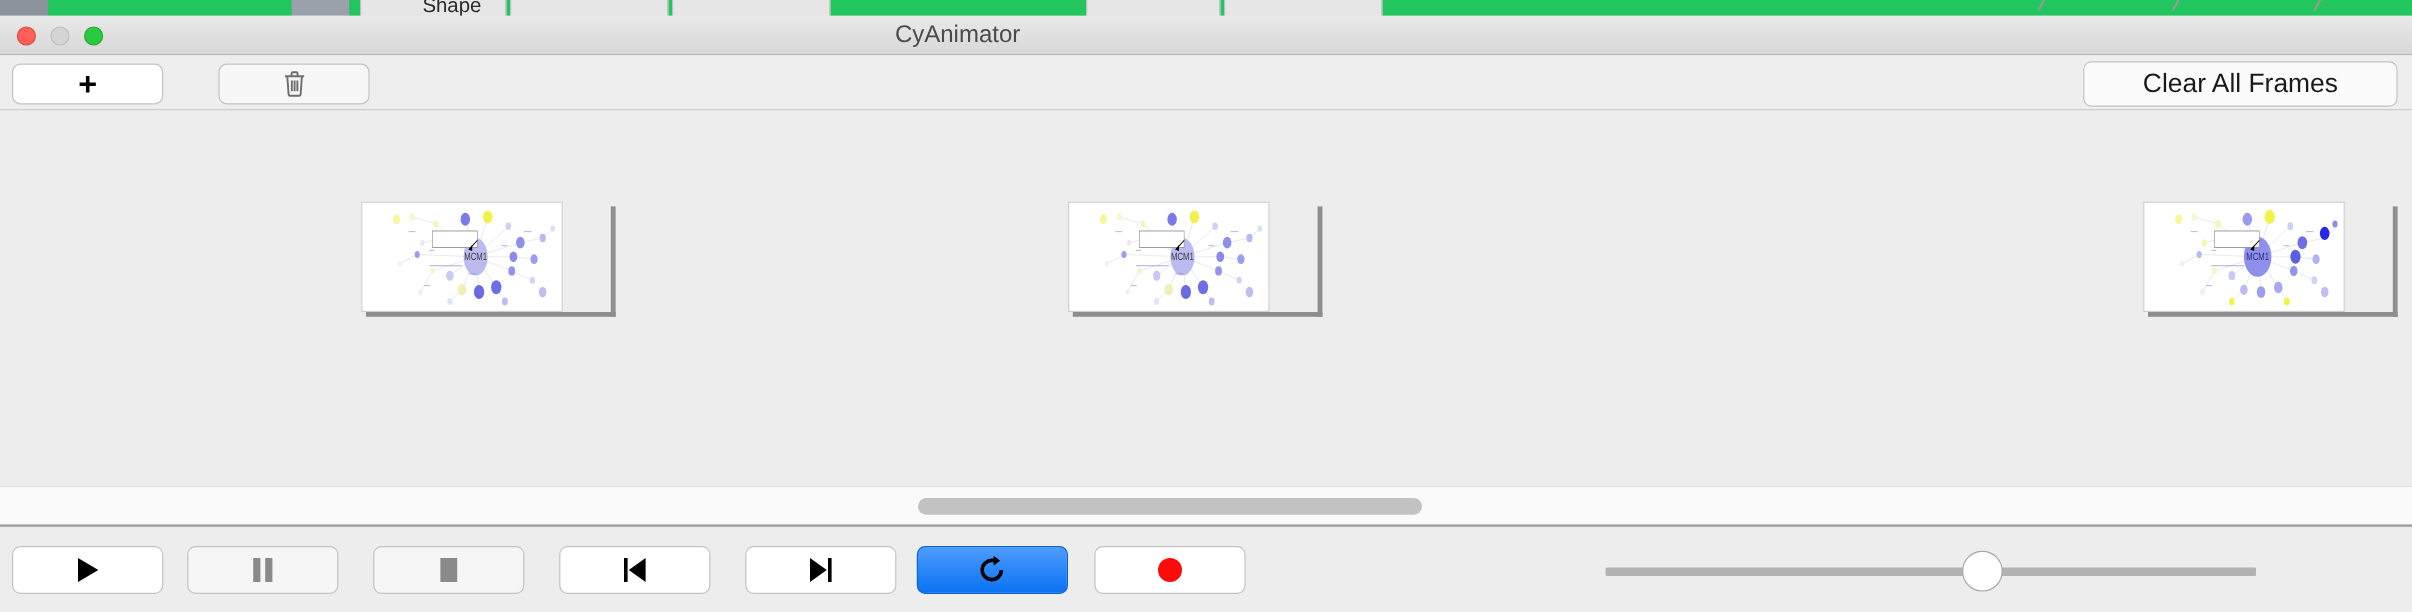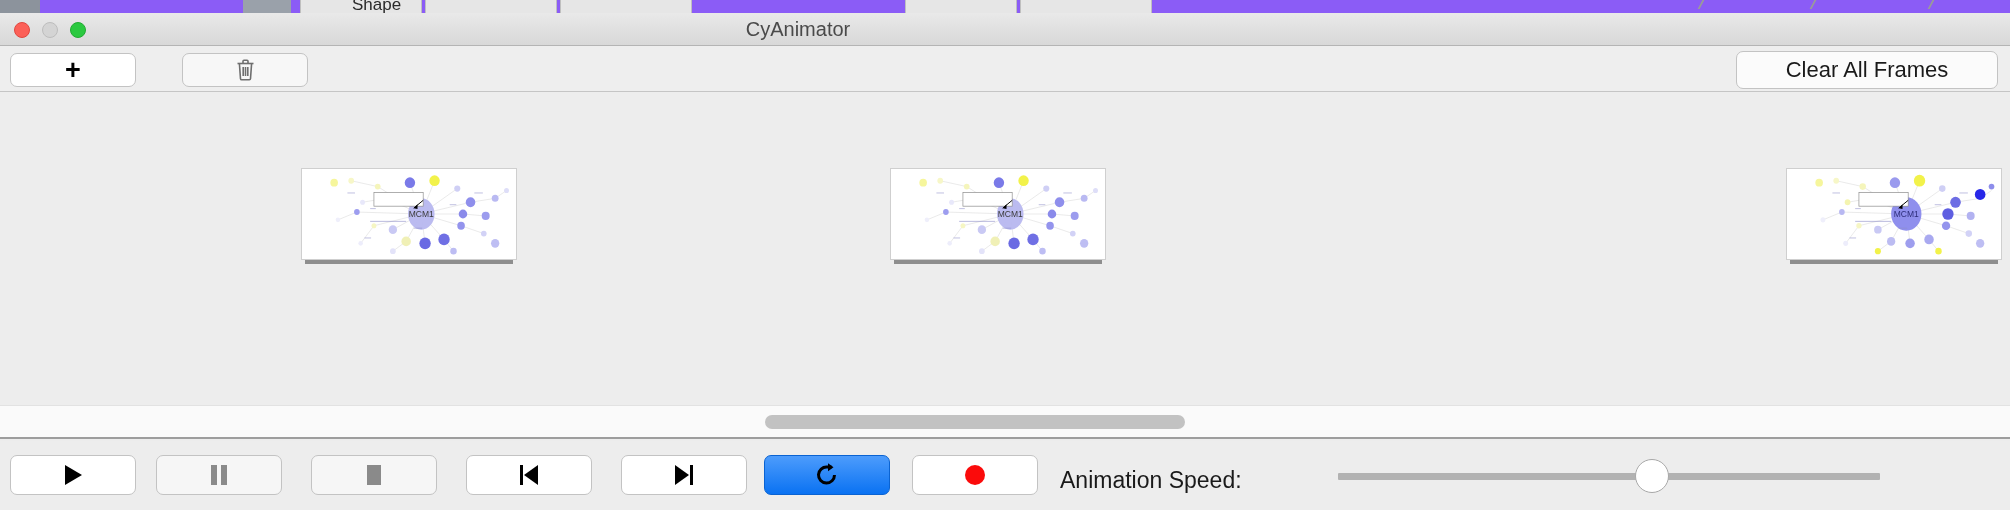--- a/index.html
+++ b/index.html
@@ -18,21 +18,21 @@
     height: 510px;
     overflow: hidden;
     background: #ececec;
   }
 
   
   .bg-strip {
     position: absolute;
     left: 0; top: 0;
     width: 2010px; height: 14px;
-    background: #8b5cf6;
+    background: #22c55e;
     border-bottom: 1px solid #22c55e;
     overflow: hidden;
   }
   .bg-tab {
     position: absolute;
     top: -2px;
     height: 16px;
     background: #e6e6e6;
     border-left: 1px solid #bfbfbf;
     border-right: 1px solid #bfbfbf;
@@ -143,21 +143,21 @@
   .frame-thumb .shadow-r {
     position: absolute; right: -4px; top: 4px;
     width: 4px; height: 92px; background: #8e8e8e;
   }
   .frame-thumb .shadow-b {
     position: absolute; left: 4px; bottom: -4px;
     width: 208px; height: 4px; background: #8e8e8e;
   }
   .frame-thumb .canvas {
     position: absolute; left: 0; top: 0;
-    width: 216px; height: 92px;
+    width: 168px; height: 92px;
     background: #ffffff;
     border: 1px solid #cfcfcf;
     box-sizing: border-box;
     overflow: hidden;
     padding-left: 17px;
   }
   .net-svg { display: block; width: 100%; height: 100%; }
 
   
   .scroll-area {
@@ -521,21 +521,20 @@
     </div>
 
     <div class="cbtn enabled" id="record-button">
       <span>
         <svg class="glyph-svg" width="24" height="24" viewBox="0 0 24 24">
             <circle cx="12" cy="12" r="10" fill="#fb0b0b"></circle>
           </svg>
       </span>
     </div>
 
-    <div class="speed-label">Animation Speed:</div>
 
     <div class="slider">
       <div class="slider-track"></div>
       <div class="slider-thumb"></div>
     </div>
   </div>
 
 </div>
 
 </body></html>

